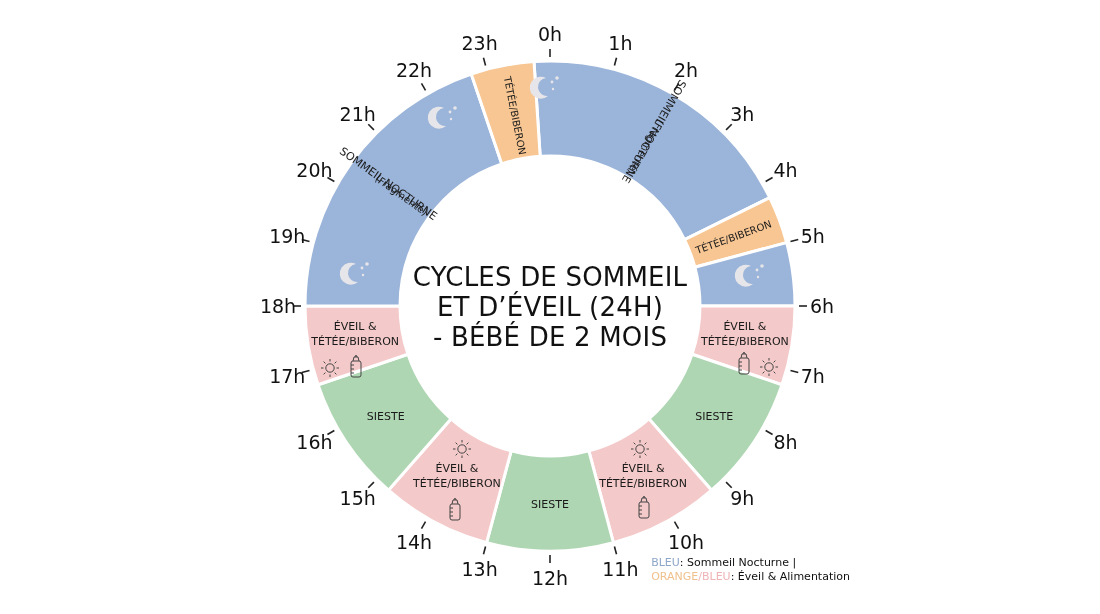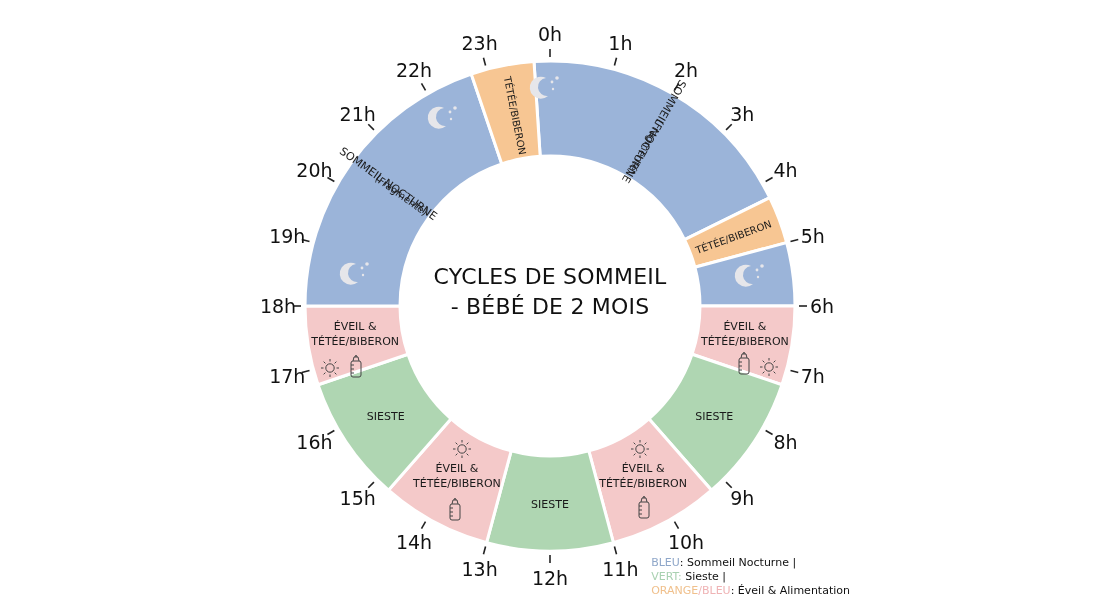--- a/index.html
+++ b/index.html
@@ -2,21 +2,21 @@
 <html><head>
 <meta charset="utf-8">
 <style>
   html, body { margin: 0; padding: 0; background: #ffffff; }
   body { width: 1100px; height: 614px; position: relative; overflow: hidden;
          font-family: "Liberation Sans", "DejaVu Sans", sans-serif; }
   #wheel { position: absolute; left: 0; top: 0; width: 1100px; height: 614px; }
   .hour-label { font-family: "DejaVu Sans", sans-serif; font-size: 19px; fill: #111; }
   .seg-text { font-family: "DejaVu Sans", sans-serif; fill: #1a1a1a; }
   .center-title { position: absolute; left: 400px; top: 262px; width: 300px; text-align: center;
-                  font-family: "DejaVu Sans", sans-serif; font-size: 22px; line-height: 30px;
+                  font-family: "DejaVu Sans", sans-serif; font-size: 26px; line-height: 30px;
                   color: #111; font-weight: 500; letter-spacing: 0.2px; }
   .legend { position: absolute; right: 250px; top: 556px; text-align: left;
             font-family: "DejaVu Sans", sans-serif; font-size: 11px; line-height: 14px; color: #111; }
   .legend .k-blue { color: #8fa7c9; }
   .legend .k-green { color: #a9d1b1; }
   .legend .k-orange { color: #f0c08c; }
   .legend .k-rose { color: #efb3b5; }
 </style>
 </head>
 <body>
@@ -206,20 +206,20 @@
         <path d="M355,357 Q356,353 357,357"></path>
         <line x1="351" y1="365" x2="354" y2="365"></line>
         <line x1="351" y1="369" x2="354" y2="369"></line>
         <line x1="351" y1="373" x2="354" y2="373"></line>
       </g>
     </g>
 </svg>
 
 <div class="center-title">
   <div>CYCLES DE SOMMEIL</div>
+  <div>ET D’ÉVEIL (24H)</div>
   <div>- BÉBÉ DE 2 MOIS</div>
 </div>
 
 <div class="legend">
   <div><span class="k-blue">BLEU</span><span>: Sommeil Nocturne |</span></div>
-  <div><span class="k-green">VERT:</span><span> Sieste |</span></div>
   <div><span class="k-orange">ORANGE</span><span class="k-rose">/</span><span class="k-rose">BLEU</span><span>: Éveil &amp; Alimentation</span></div>
 </div>
 
 </body></html>

